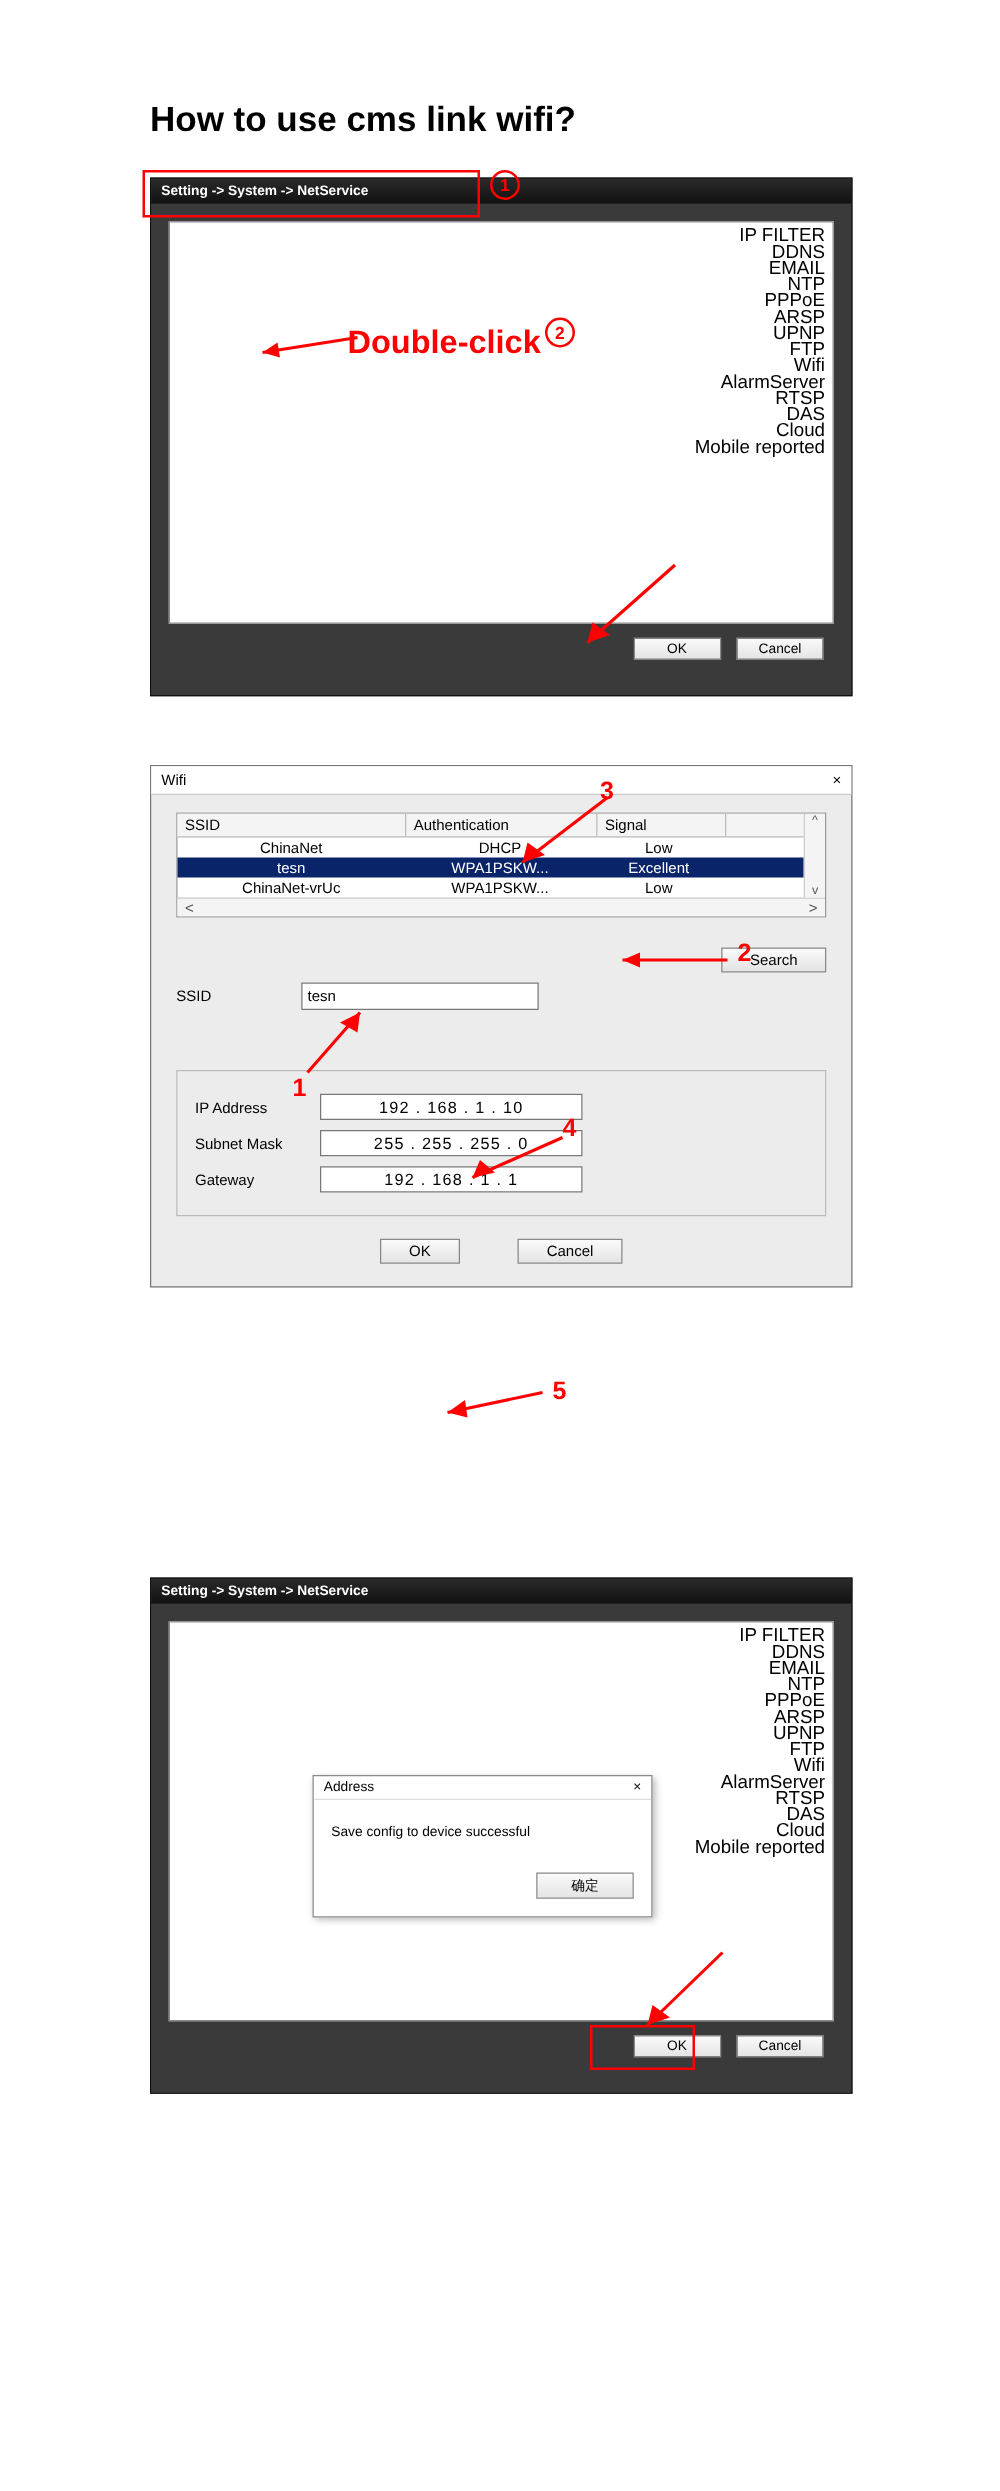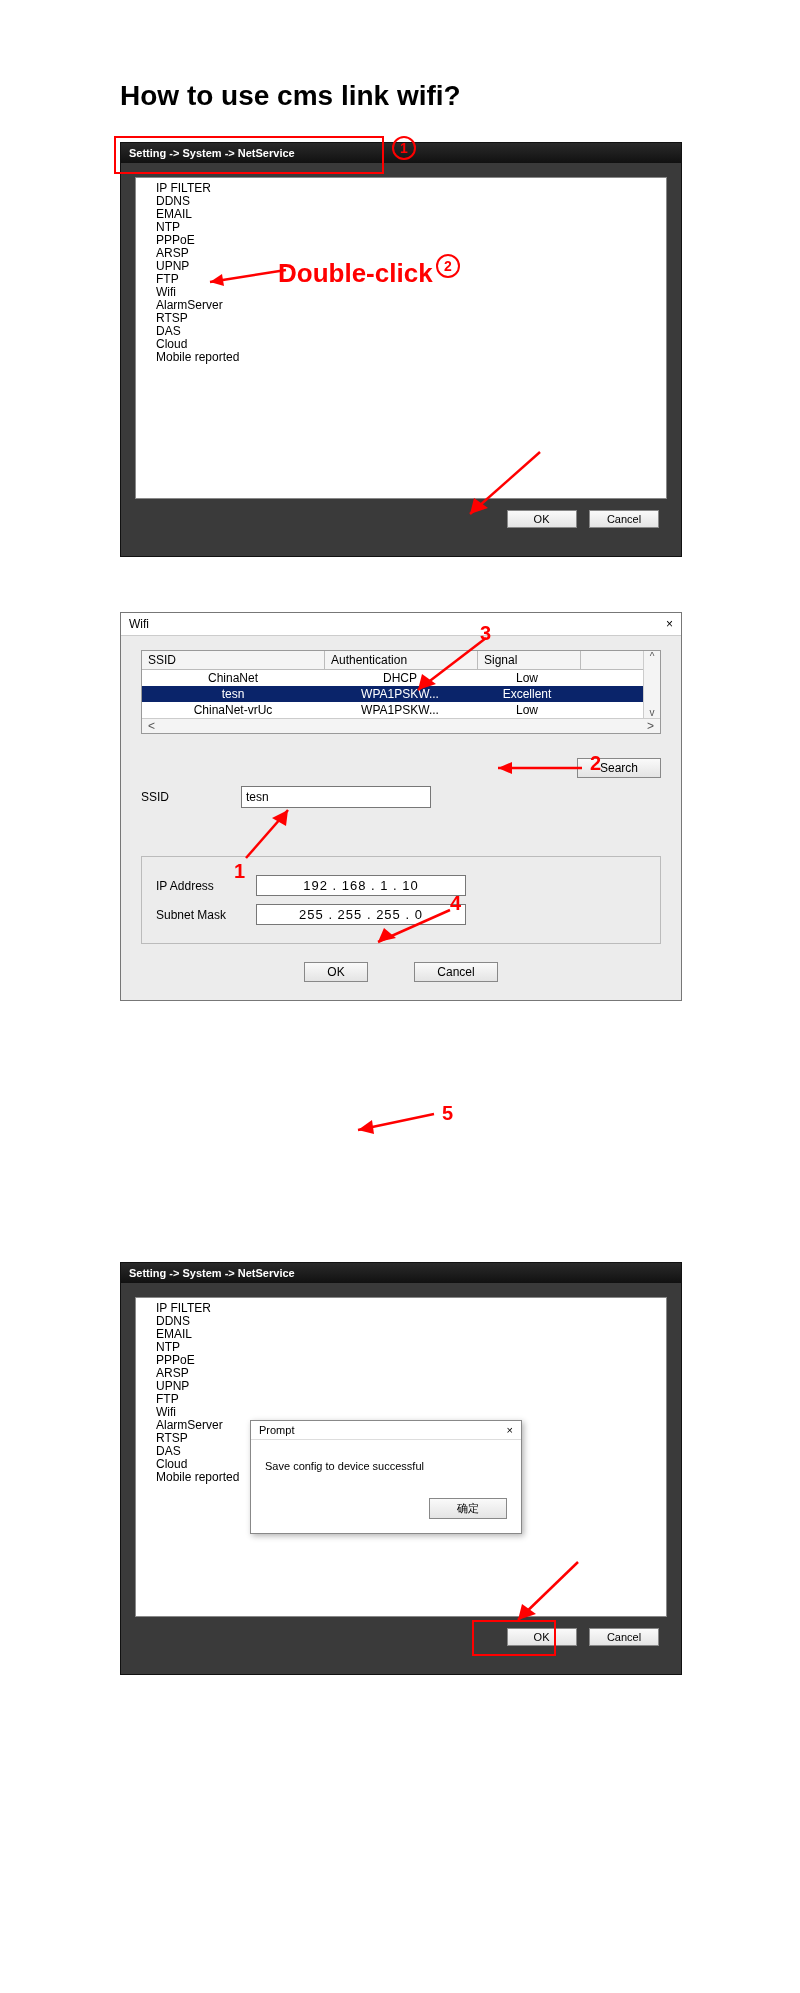--- a/index.html
+++ b/index.html
@@ -4,21 +4,21 @@
 <style>
 body { margin:0; padding:0; font-family: Arial, sans-serif; background:#fff; width:800px; }
 .page { padding: 60px 0 60px 0; }
 h1 { font-size:28px; font-weight:bold; margin: 20px 0 30px 120px; }
 .section { margin: 0 auto 50px auto; width:560px; position:relative; }
 
 
 .darkframe { background:#3a3a3a; border:1px solid #111; }
 .df-title { background: linear-gradient(#2a2a2a,#111); color:#fff; font-size:11px; font-weight:bold; padding:4px 8px; }
 .df-body  { background:#3a3a3a; padding:14px; }
-.whitebox { background:#fff; border:1px solid #888; height:312px; padding:4px 20px; font-size:12px; line-height:13px; }
+.whitebox { background:#fff; border:1px solid #888; height:312px; padding:4px 6px; font-size:15px; line-height:13px;text-align:right; }
 .btnrow   { text-align:right; padding:10px 8px 14px 0; }
 .winbtn   { display:inline-block; background:linear-gradient(#fafafa,#e4e4e4); border:1px solid #888; font-size:11px; padding:2px 0; width:68px; text-align:center; margin-left:8px; position:relative; }
 
 
 .wifiwin   { border:1px solid #777; background:#ececec; position:relative; }
 .wifititle { background:#fff; border-bottom:1px solid #ccc; padding:4px 8px; font-size:12px; display:flex; justify-content:space-between; }
 .wifibody  { padding:14px 20px 18px 20px; font-size:12px; }
 .tablewrap { border:1px solid #999; background:#fff; }
 .thead     { display:flex; background:#f4f4f4; border-bottom:1px solid #bbb; }
 .thead > div { border-right:1px solid #bbb; padding:2px 6px; font-size:12px; }
@@ -156,20 +156,24 @@
 
         <div style="border:1px solid #bbb; padding:10px 14px;">
           <div class="formrow">
             <label>IP Address</label>
             <div class="ipbox">192 . 168 .   1  .  10</div>
           </div>
           <div class="formrow">
             <label>Subnet Mask</label>
             <div class="ipbox">255 . 255 . 255 .   0</div>
           </div>
+          <div class="formrow">
+            <label>Gateway</label>
+            <div class="ipbox">192 . 168 .   1  .   1</div>
+          </div>
         </div>
 
         <div style="text-align:center; margin-top:18px;">
           <span class="midbtn">OK</span>
           <span style="display:inline-block; width:40px;"></span>
           <span class="midbtn">Cancel</span>
         </div>
       </div>
     </div>
 
@@ -226,21 +230,21 @@
         </div>
         <div class="btnrow">
           <span class="winbtn">OK</span>
           <span class="winbtn">Cancel</span>
         </div>
       </div>
     </div>
 
     <div class="promptbox">
       <div class="prompthd">
-        <span>Prompt</span>
+        <span>Address</span>
         <span>×</span>
       </div>
       <div class="promptbody">
         <div>Save config to device successful</div>
         <div class="btnwrap">
           <span class="winbtn" style="width:76px;">确定</span>
         </div>
       </div>
     </div>
 

